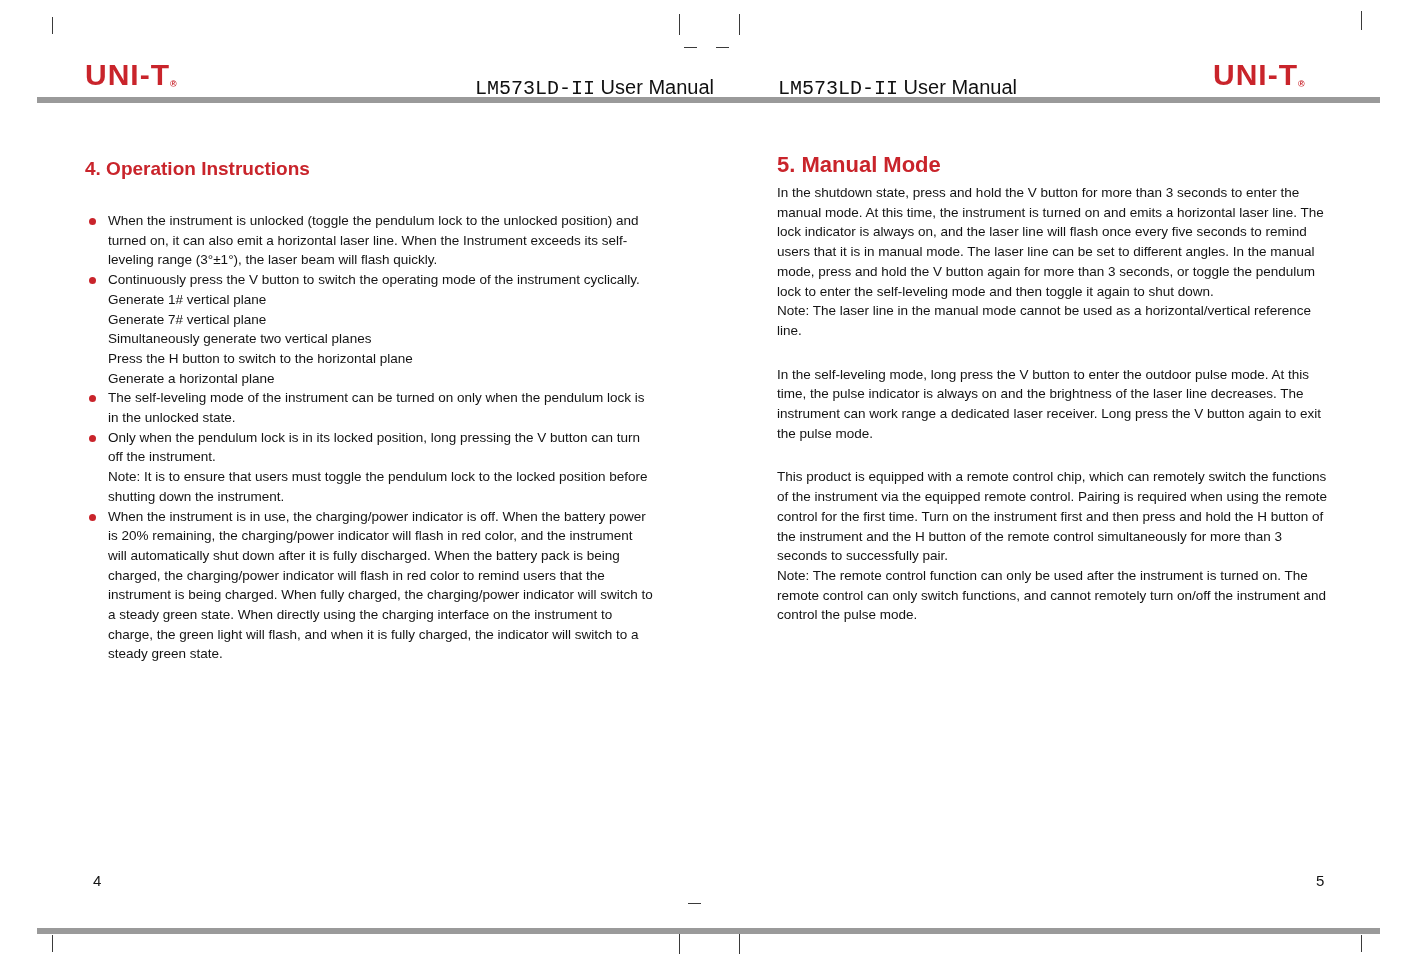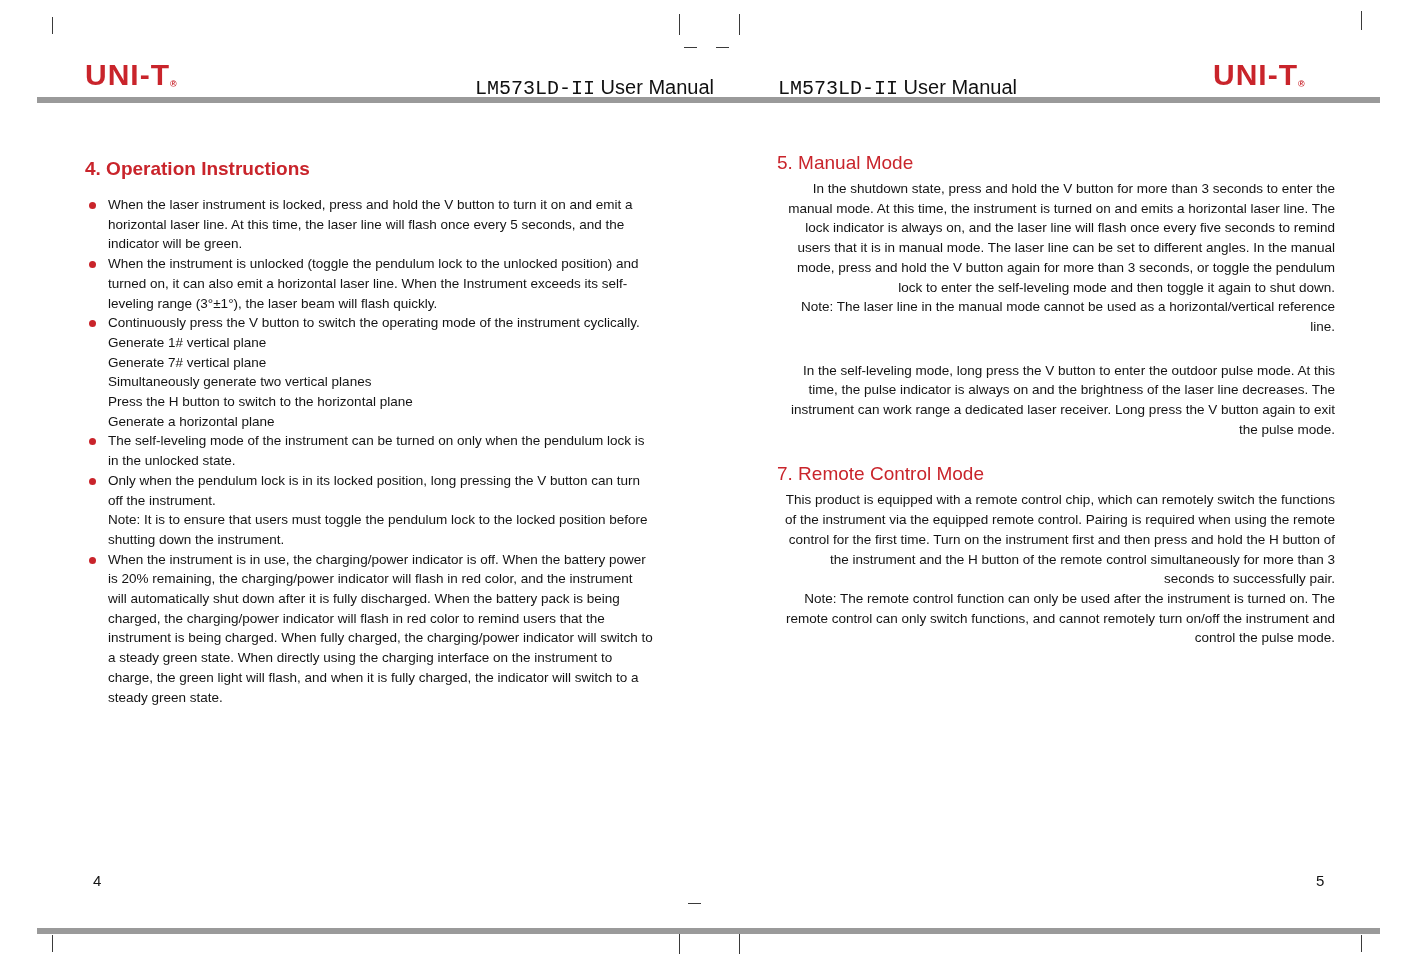--- a/index.html
+++ b/index.html
@@ -61,21 +61,21 @@
   
   .col-left{
     position:absolute;
     left:85px;top:158px;
     width:568px;
   }
   .col-left h1{
     font-size:19px;
     font-weight:bold;
     color:var(--red);
-    margin-bottom:15px;
+    margin-bottom:31px;
   }
   .bullet{
     display:flex;
     align-items:flex-start;
   }
   .bullet .dot{
     flex:0 0 auto;
     width:7px;height:7px;
     border-radius:50%;
     background:var(--red);
@@ -88,28 +88,27 @@
   }
   .preline{white-space:pre-line;}
 
   
   .col-right{
     position:absolute;
     left:777px;top:152px;
     width:558px;
   }
   .col-right h2{
-    font-size:19px;
-    font-weight:normal;
+    font-size:22px;
+    font-weight:bold;
     color:var(--red);
     margin:0 0 5px 0;
   }
   .col-right p{
     margin:0 0 24px 0;
-    text-align:right;
   }
 
   .pagenum{
     position:absolute;
     font-size:15px;
     color:#141414;
   }
   .pagenum.pleft{left:93px;top:872px;}
   .pagenum.pright{left:1316px;top:872px;}
 </style>
@@ -148,24 +147,20 @@
     <span>UNI-T</span><span class="reg">®</span>
   </div>
 
   <div class="bar top"></div>
 
   <section class="col-left">
     <h1>4. Operation Instructions</h1>
 
     <div class="bullet">
       <span class="dot"></span>
-      <p class="preline">When the laser instrument is locked, press and hold the V button to turn it on and emit a horizontal laser line. At this time, the laser line will flash once every 5 seconds, and the indicator will be green.</p>
-    </div>
-    <div class="bullet">
-      <span class="dot"></span>
       <p class="preline">When the instrument is unlocked (toggle the pendulum lock to the unlocked position) and turned on, it can also emit a horizontal laser line. When the Instrument exceeds its self-leveling range (3°±1°), the laser beam will flash quickly.</p>
     </div>
     <div class="bullet">
       <span class="dot"></span>
       <p class="preline">Continuously press the V button to switch the operating mode of the instrument cyclically.
 Generate 1# vertical plane
 Generate 7# vertical plane
 Simultaneously generate two vertical planes
 Press the H button to switch to the horizontal plane
 Generate a horizontal plane</p>
@@ -185,21 +180,20 @@
     </div>
   </section>
 
   <section class="col-right">
     <h2>5. Manual Mode</h2>
     <p class="preline">In the shutdown state, press and hold the V button for more than 3 seconds to enter the manual mode. At this time, the instrument is turned on and emits a horizontal laser line. The lock indicator is always on, and the laser line will flash once every five seconds to remind users that it is in manual mode. The laser line can be set to different angles. In the manual mode, press and hold the V button again for more than 3 seconds, or toggle the pendulum lock to enter the self-leveling mode and then toggle it again to shut down.
 Note: The laser line in the manual mode cannot be used as a horizontal/vertical reference line.</p>
 
     <p class="preline">In the self-leveling mode, long press the V button to enter the outdoor pulse mode. At this time, the pulse indicator is always on and the brightness of the laser line decreases. The instrument can work range a dedicated laser receiver. Long press the V button again to exit the pulse mode.</p>
 
-    <h2>7. Remote Control Mode</h2>
     <p class="preline">This product is equipped with a remote control chip, which can remotely switch the functions of the instrument via the equipped remote control. Pairing is required when using the remote control for the first time. Turn on the instrument first and then press and hold the H button of the instrument and the H button of the remote control simultaneously for more than 3 seconds to successfully pair.
 Note: The remote control function can only be used after the instrument is turned on. The remote control can only switch functions, and cannot remotely turn on/off the instrument and control the pulse mode.</p>
   </section>
 
   <div class="pagenum pleft">4</div>
   <div class="pagenum pright">5</div>
 
   <div class="bar bottom"></div>
 
 </div>

